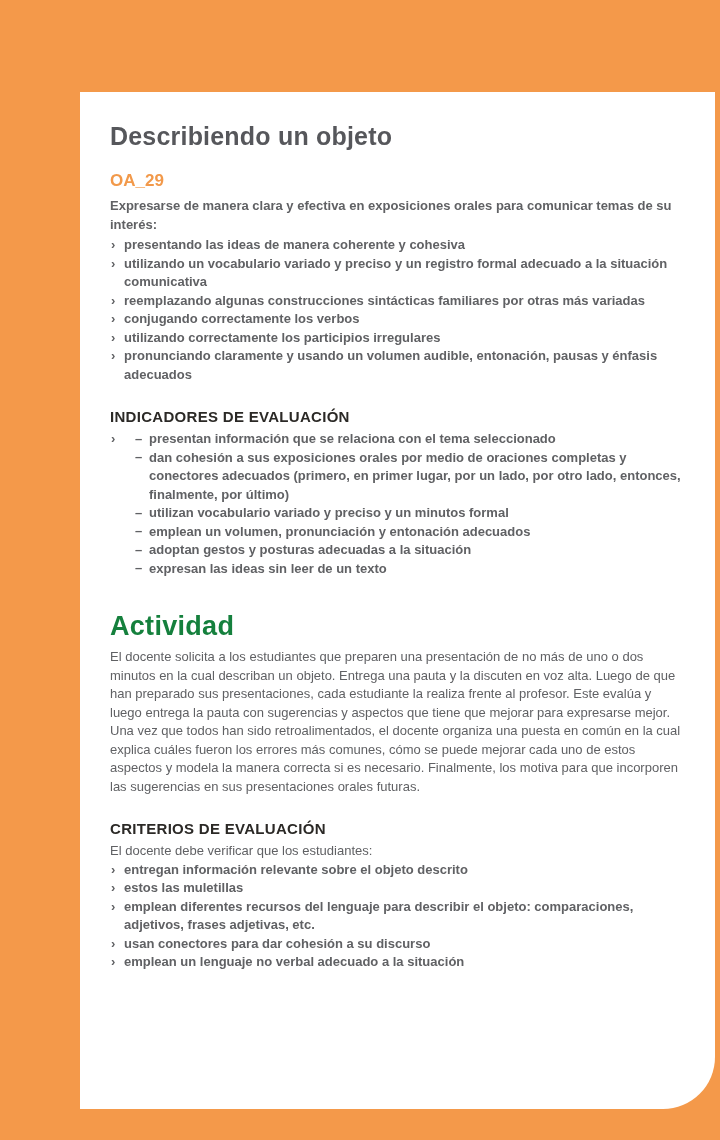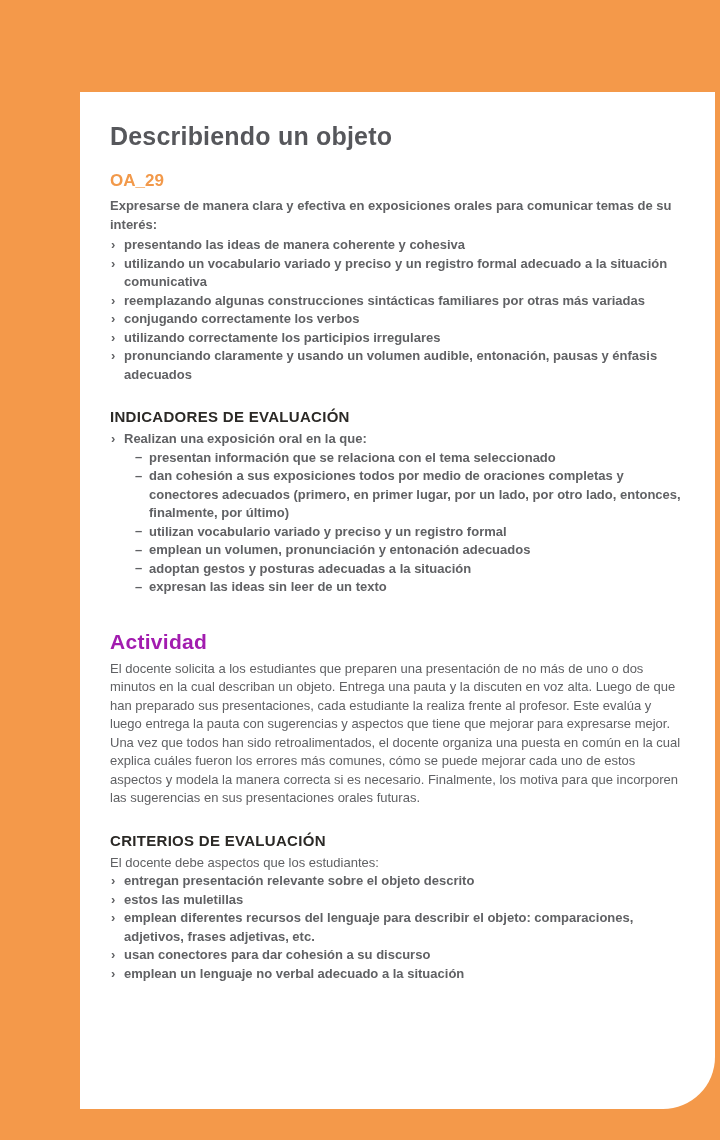--- a/index.html
+++ b/index.html
@@ -83,23 +83,23 @@
   }
   .section-heading {
     margin: 24px 0 5px 0;
     font-size: 15px;
     font-weight: bold;
     color: #2B2926;
     letter-spacing: 0.3px;
   }
   .big-heading {
     margin: 33px 0 6px 0;
-    font-size: 21px;
+    font-size: 27px;
     font-weight: bold;
-    color: #a21caf;
+    color: #15803d;
     letter-spacing: 0.3px;
   }
   .intro {
     margin-bottom: 2px;
     font-weight: bold;
   }
 </style>
 </head>
 <body>
 
@@ -117,41 +117,40 @@
     <li>reemplazando algunas construcciones sintácticas familiares por otras más variadas</li>
     <li>conjugando correctamente los verbos</li>
     <li>utilizando correctamente los participios irregulares</li>
     <li>pronunciando claramente y usando un volumen audible, entonación, pausas y énfasis adecuados</li>
   </ul>
 
   <h3 class="section-heading">INDICADORES DE EVALUACIÓN</h3>
 
   <ul class="bullet-list">
     <li>
-      <span>Realizan una exposición oral en la que:</span>
       <ul class="sub-list">
         <li>presentan información que se relaciona con el tema seleccionado</li>
-        <li>dan cohesión a sus exposiciones todos por medio de oraciones completas y conectores adecuados (primero, en primer lugar, por un lado, por otro lado, entonces, finalmente, por último)</li>
-        <li>utilizan vocabulario variado y preciso y un registro formal</li>
+        <li>dan cohesión a sus exposiciones orales por medio de oraciones completas y conectores adecuados (primero, en primer lugar, por un lado, por otro lado, entonces, finalmente, por último)</li>
+        <li>utilizan vocabulario variado y preciso y un minutos formal</li>
         <li>emplean un volumen, pronunciación y entonación adecuados</li>
         <li>adoptan gestos y posturas adecuadas a la situación</li>
         <li>expresan las ideas sin leer de un texto</li>
       </ul>
     </li>
   </ul>
 
   <h2 class="big-heading">Actividad</h2>
 
   <p class="body-text">El docente solicita a los estudiantes que preparen una presentación de no más de uno o dos minutos en la cual describan un objeto. Entrega una pauta y la discuten en voz alta. Luego de que han preparado sus presentaciones, cada estudiante la realiza frente al profesor. Este evalúa y luego entrega la pauta con sugerencias y aspectos que tiene que mejorar para expresarse mejor. Una vez que todos han sido retroalimentados, el docente organiza una puesta en común en la cual explica cuáles fueron los errores más comunes, cómo se puede mejorar cada uno de estos aspectos y modela la manera correcta si es necesario. Finalmente, los motiva para que incorporen las sugerencias en sus presentaciones orales futuras.</p>
 
   <h3 class="section-heading">CRITERIOS DE EVALUACIÓN</h3>
 
-  <p class="body-text">El docente debe aspectos que los estudiantes:</p>
+  <p class="body-text">El docente debe verificar que los estudiantes:</p>
 
   <ul class="bullet-list">
-    <li>entregan presentación relevante sobre el objeto descrito</li>
+    <li>entregan información relevante sobre el objeto descrito</li>
     <li>estos las muletillas</li>
     <li>emplean diferentes recursos del lenguaje para describir el objeto: comparaciones, adjetivos, frases adjetivas, etc.</li>
     <li>usan conectores para dar cohesión a su discurso</li>
     <li>emplean un lenguaje no verbal adecuado a la situación</li>
   </ul>
 
 </div>
 
 </body></html>

